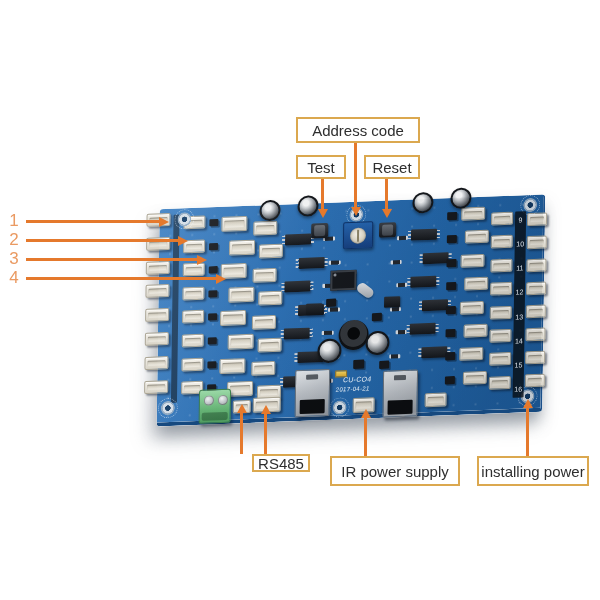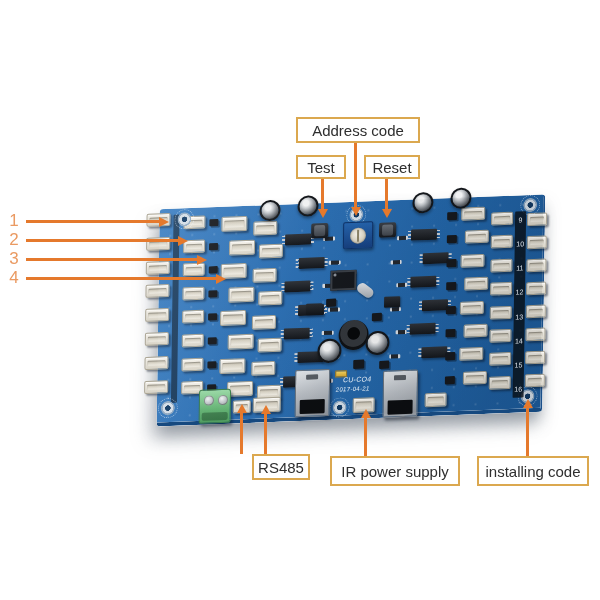--- a/index.html
+++ b/index.html
@@ -94,21 +94,21 @@
   #al4{left:26px;top:277px;width:190px;}
 
   #box-address{left:296px;top:117px;width:124px;height:26px;}
   #box-test{left:296px;top:155px;width:50px;height:24px;}
   #box-reset{left:364px;top:155px;width:56px;height:24px;}
   #tl-test{left:321px;top:179px;height:30px;}
   #tl-addr{left:354px;top:143px;height:64px;}
   #tl-reset{left:385px;top:179px;height:30px;}
 
   #box-bps{left:90px;top:454px;width:156px;height:30px;}
-  #box-rs485{left:252px;top:454px;width:58px;height:26px;}
+  #box-rs485{left:252px;top:454px;width:58px;height:18px;}
   #box-ir{left:330px;top:456px;width:130px;height:30px;}
   #box-hole{left:477px;top:456px;width:112px;height:30px;}
   #bl-bps{left:240px;top:413px;height:41px;}
   #bl-rs485{left:264px;top:414px;height:40px;}
   #bl-ir{left:364px;top:418px;height:38px;}
   #bl-hole{left:526px;top:408px;height:48px;}
 </style>
 </head>
 <body>
 
@@ -286,19 +286,19 @@
 
   <div class="callout" id="box-address">Address code</div>
   <div class="callout" id="box-test">Test</div>
   <div class="callout" id="box-reset">Reset</div>
   <div class="vline arrow-down" id="tl-addr"></div>
   <div class="vline arrow-down" id="tl-test"></div>
   <div class="vline arrow-down" id="tl-reset"></div>
 
   <div class="callout" id="box-rs485">RS485</div>
   <div class="callout" id="box-ir">IR power supply</div>
-  <div class="callout" id="box-hole">installing code</div>
+  <div class="callout" id="box-hole">installing power</div>
   <div class="vline arrow-up" id="bl-bps"></div>
   <div class="vline arrow-up" id="bl-rs485"></div>
   <div class="vline arrow-up" id="bl-ir"></div>
   <div class="vline arrow-up" id="bl-hole"></div>
 
 </div>
 
 </body></html>

